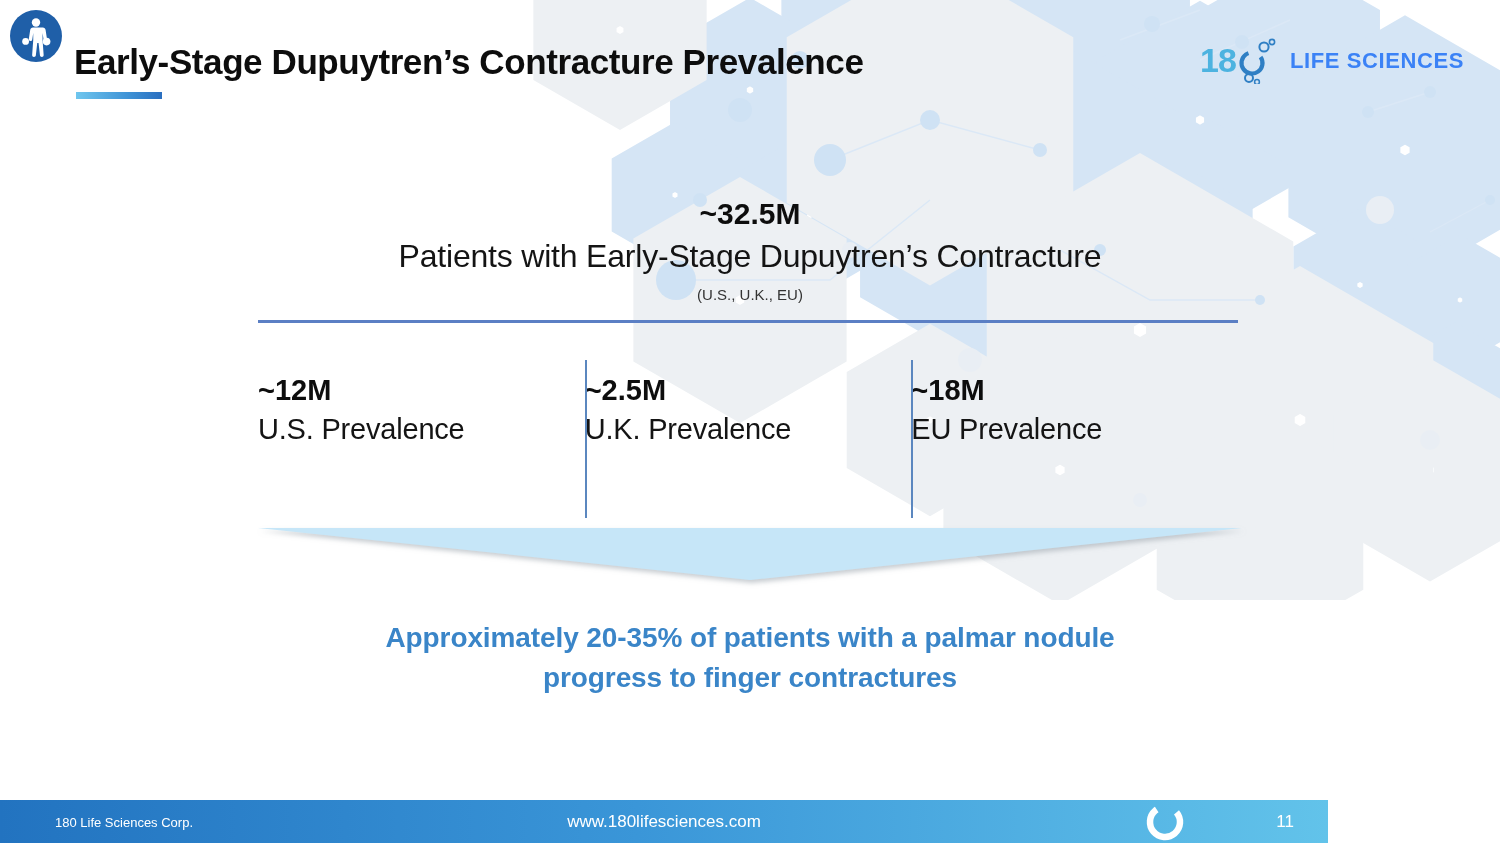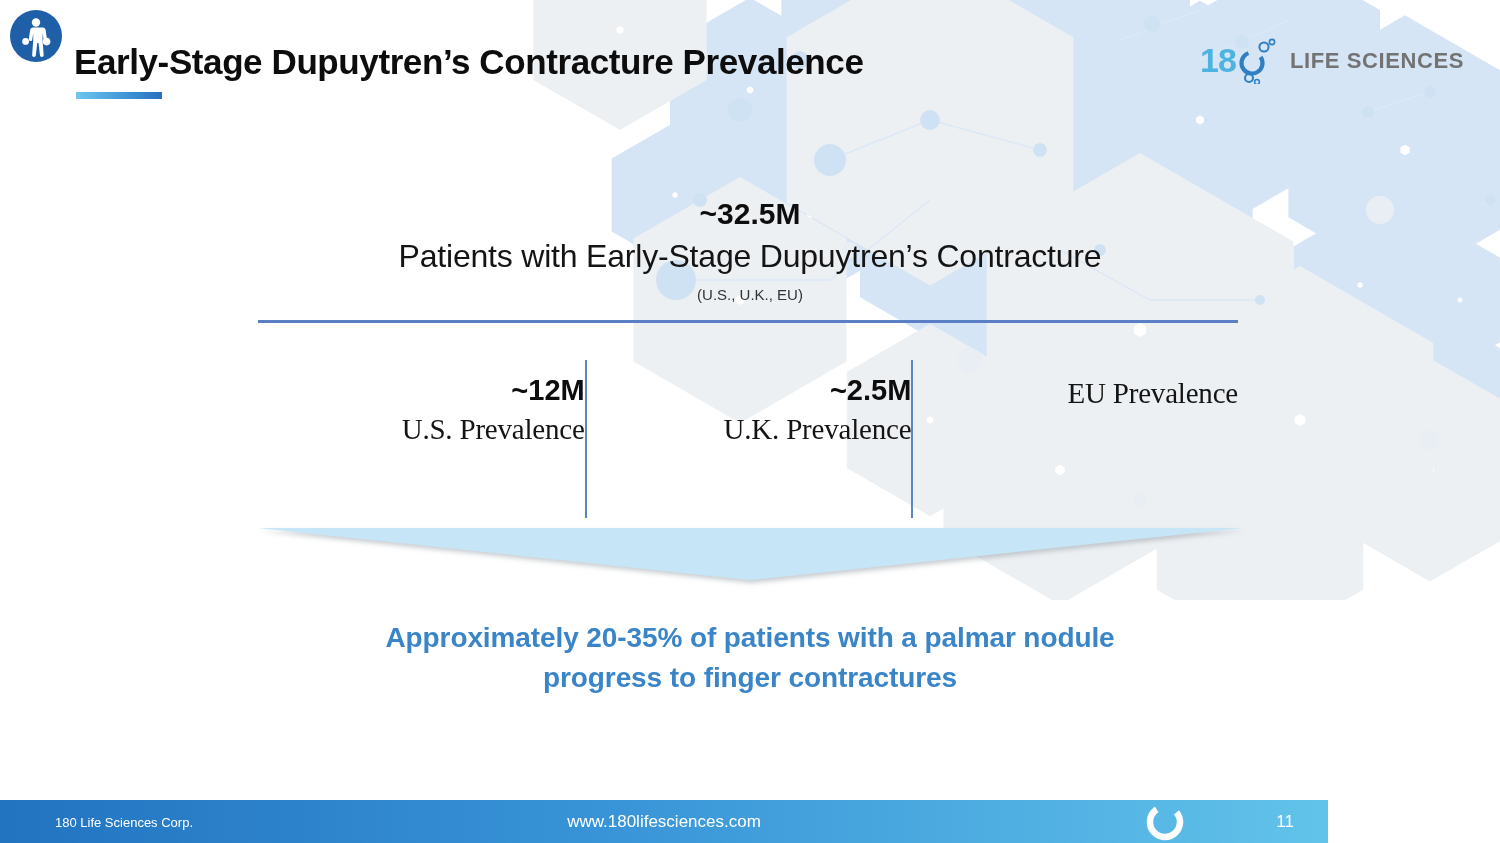--- a/index.html
+++ b/index.html
@@ -63,21 +63,21 @@
     align-items:center;
     gap:6px;
     z-index:5;
   }
   .brand-180 { position:relative; width:84px; height:46px; }
   .brand-180 svg { display:block; }
   .brand-words {
     font-size:22px;
     font-weight:bold;
     letter-spacing:0.6px;
-    color:#737373;
+    color:#3b82f6;
     white-space:nowrap;
   }
 
   
   .content { position:absolute; inset:0; z-index:3; }
 
   .total-number {
     position:absolute;
     left:0; right:0; top:197px;
     text-align:center;
@@ -111,21 +111,21 @@
 
   .stats-row {
     position:absolute;
     left:258px; top:352px;
     width:980px; height:172px;
     display:flex;
   }
   .stat-col {
     position:relative;
     flex:1 1 0;
-    text-align:right;
+    text-align:left;
     padding-top:20px;
   }
   .stat-col + .stat-col::before {
     content:"";
     position:absolute;
     left:0; top:8px;
     width:2px; height:158px;
     background:#5b87bf;
   }
   .stat-value {
@@ -133,21 +133,20 @@
     font-weight:bold;
     color:#0d0d0d;
     line-height:1.25;
   }
   .stat-label {
     font-size:29px;
     font-weight:300;
     color:#141414;
     line-height:1.5;
     letter-spacing:-0.2px;
-    font-family:Liberation Serif, serif;
   }
 
   
   .chevron-wrap {
     position:absolute;
     left:250px; top:518px;
     width:1000px; height:80px;
   }
   .chevron-wrap svg { display:block; }
 
@@ -334,20 +333,21 @@
     <div class="stats-row">
       <div class="stat-col">
         <div class="stat-value">~12M</div>
         <div class="stat-label">U.S. Prevalence</div>
       </div>
       <div class="stat-col">
         <div class="stat-value">~2.5M</div>
         <div class="stat-label">U.K. Prevalence</div>
       </div>
       <div class="stat-col">
+        <div class="stat-value">~18M</div>
         <div class="stat-label">EU Prevalence</div>
       </div>
     </div>
 
     <div class="chevron-wrap">
       <svg width="1000" height="80" viewBox="0 0 1000 80" xmlns="http://www.w3.org/2000/svg" aria-hidden="true">
         <defs>
           <filter id="chevshadow" x="-10%" y="-20%" width="130%" height="160%">
             <feDropShadow dx="2" dy="3" stdDeviation="2.4" flood-color="#9aa3ab" flood-opacity="0.55"></feDropShadow>
           </filter>

